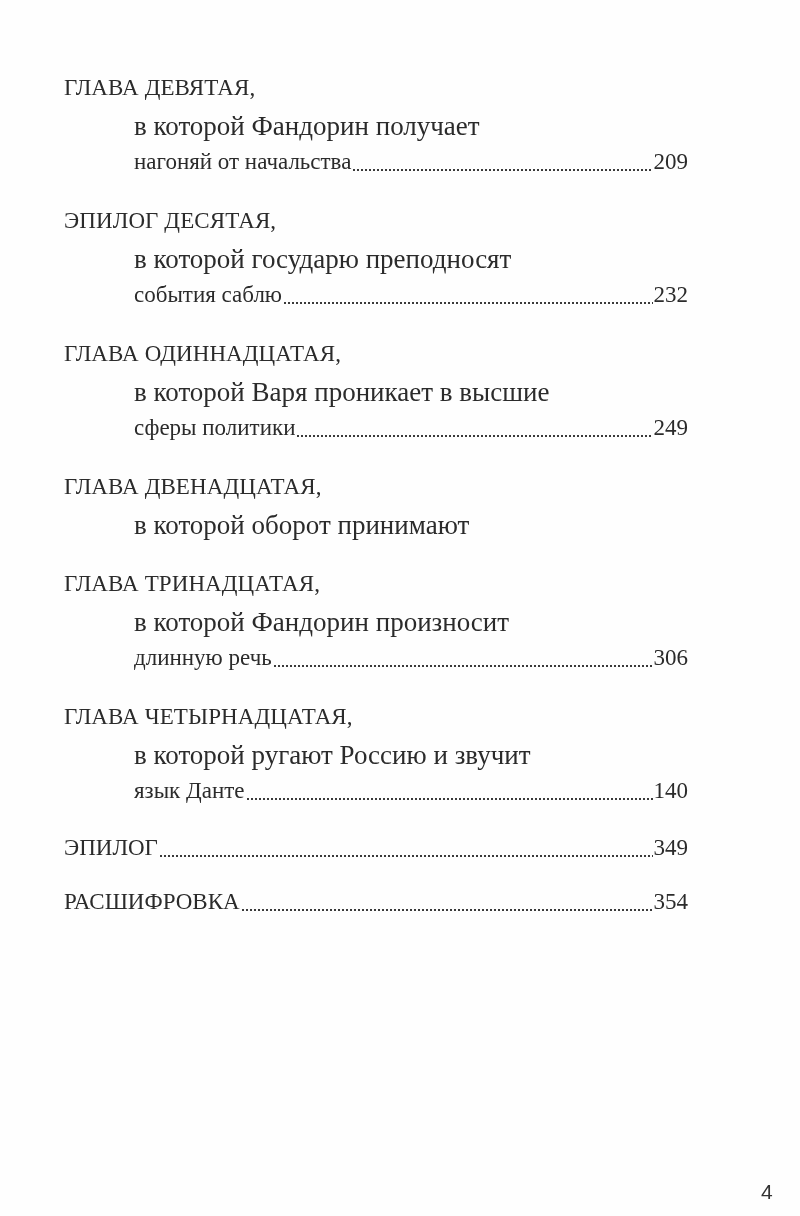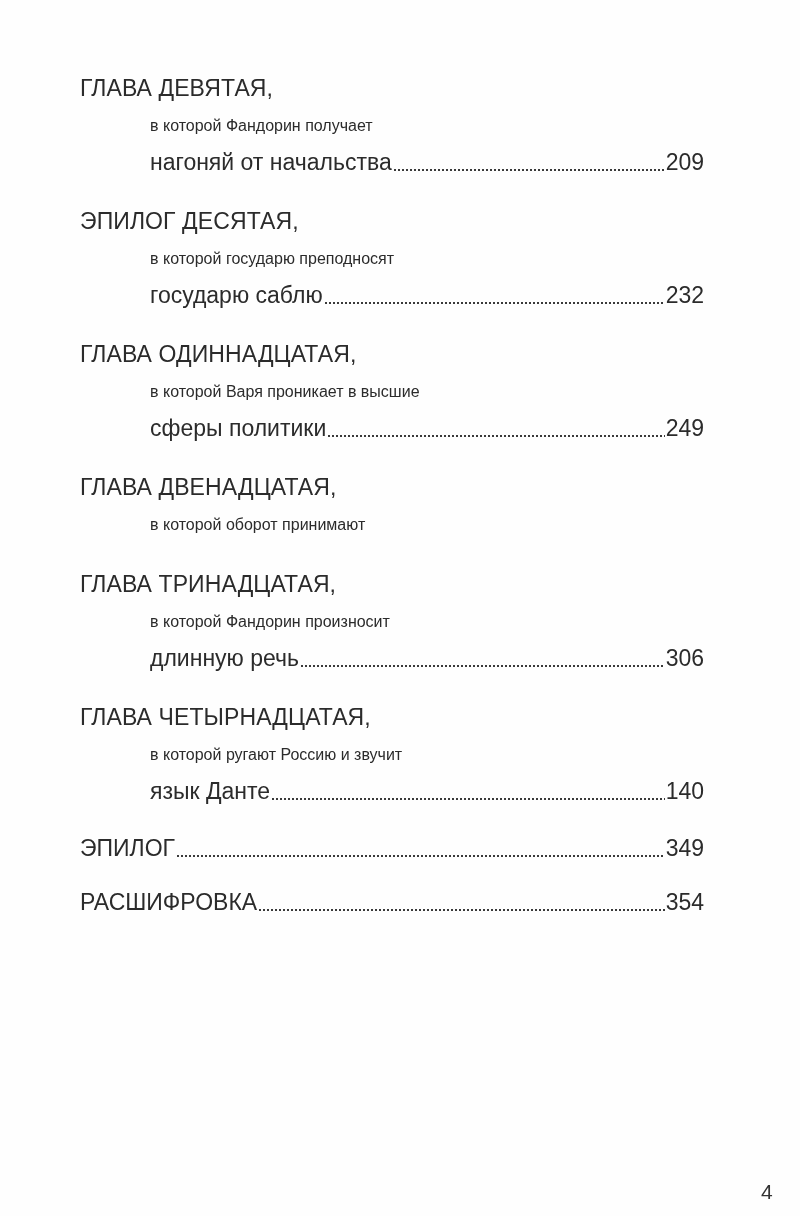--- a/index.html
+++ b/index.html
@@ -16,39 +16,40 @@
       color: #2b2b2b;
     }
     .page {
       position: absolute;
       left: 0; top: 0;
       width: 800px; height: 1216px;
       background: #fefefe;
     }
     .toc {
       position: absolute;
-      left: 80px;
+      left: 64px;
       top: 68px;
       width: 624px;
+      font-family: Liberation Serif, serif;
     }
     .chapter {
       margin-bottom: 21px;
     }
     .chapter-title {
       font-size: 23px;
       line-height: 40px;
       height: 40px;
       letter-spacing: 0.1px;
       white-space: nowrap;
     }
     .chapter-sub {
       padding-left: 70px;
     }
     .sub-line {
-      font-size: 16px;
+      font-size: 27px;
       line-height: 36px;
       height: 36px;
       white-space: nowrap;
     }
     .leader-line {
       display: flex;
       align-items: flex-end;
       font-size: 23px;
       line-height: 36px;
       height: 36px;
@@ -105,21 +106,21 @@
           <span class="leader-page">209</span>
         </div>
       </div>
     </div>
 
     <div class="chapter">
       <div class="chapter-title">ЭПИЛОГ ДЕСЯТАЯ,</div>
       <div class="chapter-sub">
         <div class="sub-line">в которой государю преподносят</div>
         <div class="leader-line">
-          <span class="leader-text">государю саблю</span>
+          <span class="leader-text">события саблю</span>
           <span class="leader-dots"></span>
           <span class="leader-page">232</span>
         </div>
       </div>
     </div>
 
     <div class="chapter">
       <div class="chapter-title">ГЛАВА ОДИННАДЦАТАЯ,</div>
       <div class="chapter-sub">
         <div class="sub-line">в которой Варя проникает в высшие</div>

